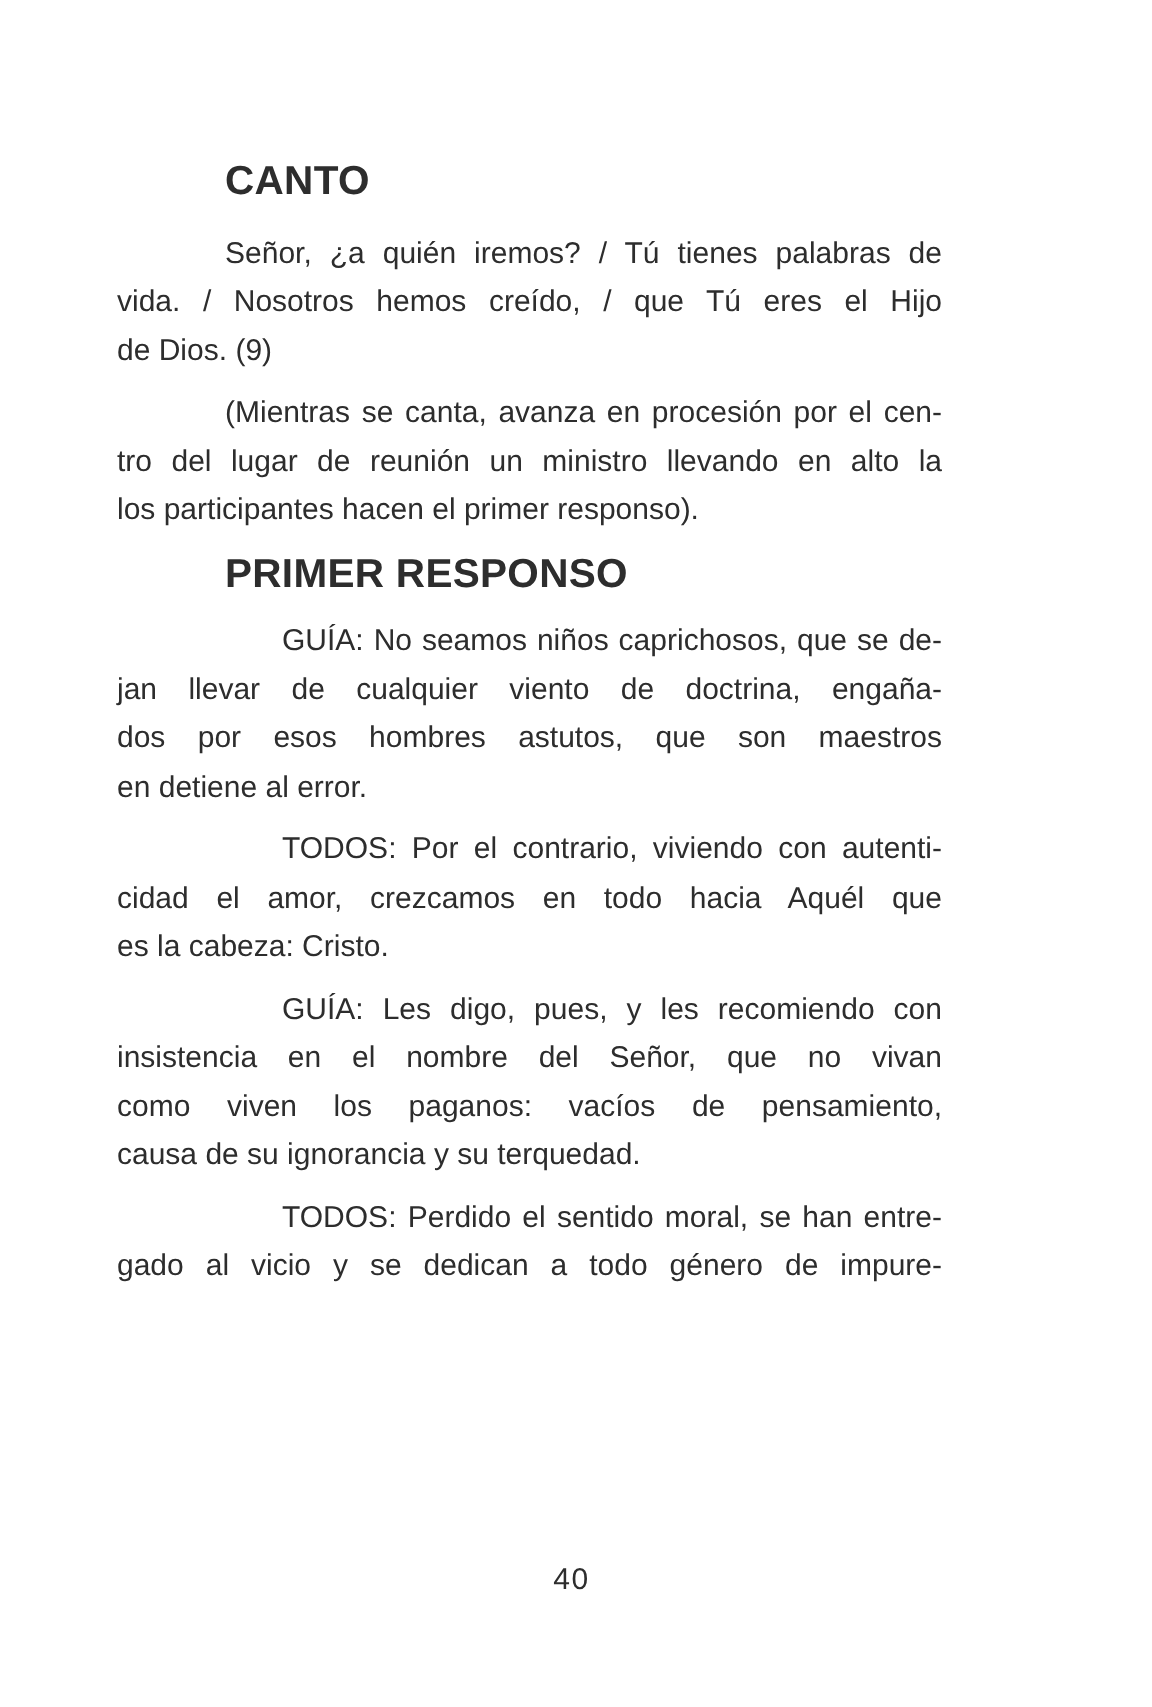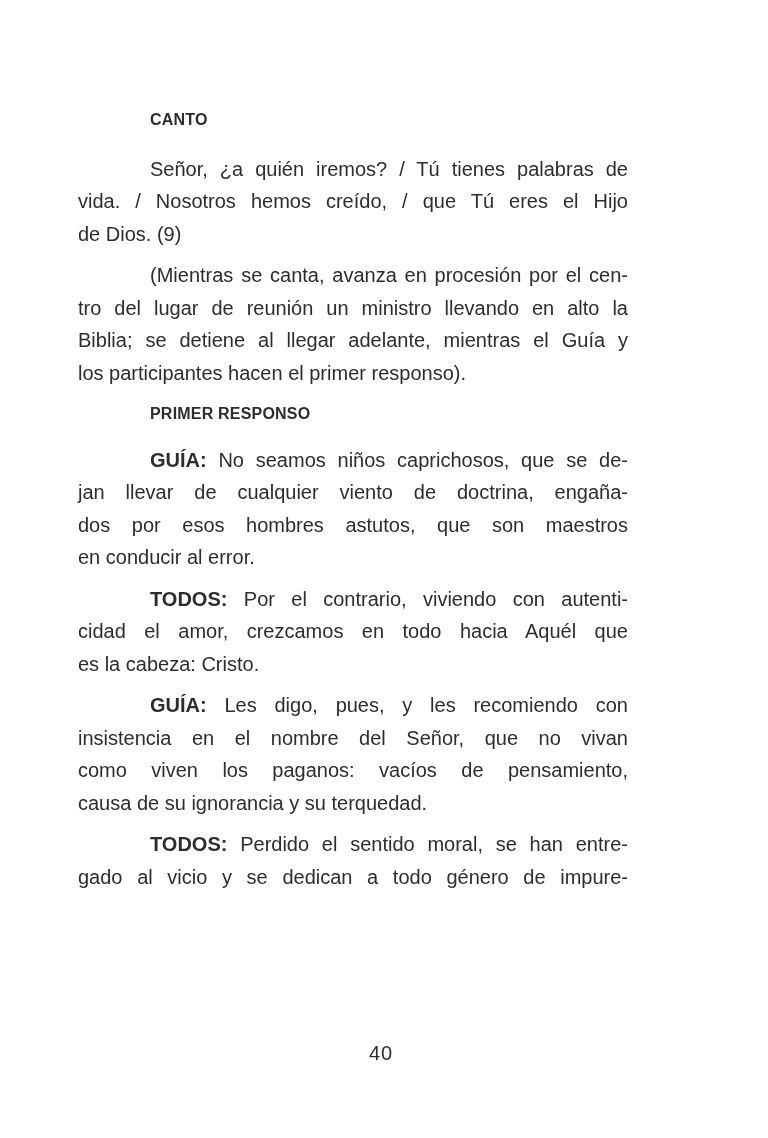--- a/index.html
+++ b/index.html
@@ -20,21 +20,21 @@
     inset: 0;
     background: #ffffff;
   }
   .content {
     position: absolute;
     left: 78px;
     top: 104px;
     width: 550px;
   }
   .heading {
-    font-size: 16px;
+    font-size: 27px;
     line-height: 32.5px;
     font-weight: bold;
     margin: 0 0 16px 0;
     text-indent: 72px;
     letter-spacing: 0.2px;
   }
   .heading.section-break {
     margin-bottom: 13px;
   }
   .para {
@@ -47,21 +47,22 @@
     text-align-last: justify;
     white-space: normal;
   }
   .line.first {
     text-indent: 72px;
   }
   .line.last {
     text-align-last: left;
   }
   .speaker {
-    font-weight: bold;
+    font-weight: normal;
+    margin-left: 38px;
   }
   .page-number {
     position: absolute;
     top: 1040px;
     left: 11px;
     width: 740px;
     text-align: center;
     font-size: 20px;
     line-height: 26px;
     letter-spacing: 1px;
@@ -78,31 +79,30 @@
 
     <div class="para">
       <div class="line first">Señor, ¿a quién iremos? / Tú tienes palabras de</div>
       <div class="line">vida. / Nosotros hemos creído, / que Tú eres el Hijo</div>
       <div class="line last">de Dios. (9)</div>
     </div>
 
     <div class="para">
       <div class="line first">(Mientras se canta, avanza en procesión por el cen-</div>
       <div class="line">tro del lugar de reunión un ministro llevando en alto la</div>
-      <div class="line">Biblia; se detiene al llegar adelante, mientras el Guía y</div>
       <div class="line last">los participantes hacen el primer responso).</div>
     </div>
 
     <h2 class="heading section-break">PRIMER RESPONSO</h2>
 
     <div class="para">
       <div class="line first"><span class="speaker">GUÍA:</span><span> No seamos niños caprichosos, que se de-</span></div>
       <div class="line">jan llevar de cualquier viento de doctrina, engaña-</div>
       <div class="line">dos por esos hombres astutos, que son maestros</div>
-      <div class="line last">en conducir al error.</div>
+      <div class="line last">en detiene al error.</div>
     </div>
 
     <div class="para">
       <div class="line first"><span class="speaker">TODOS:</span><span> Por el contrario, viviendo con autenti-</span></div>
       <div class="line">cidad el amor, crezcamos en todo hacia Aquél que</div>
       <div class="line last">es la cabeza: Cristo.</div>
     </div>
 
     <div class="para">
       <div class="line first"><span class="speaker">GUÍA:</span><span> Les digo, pues, y les recomiendo con</span></div>

